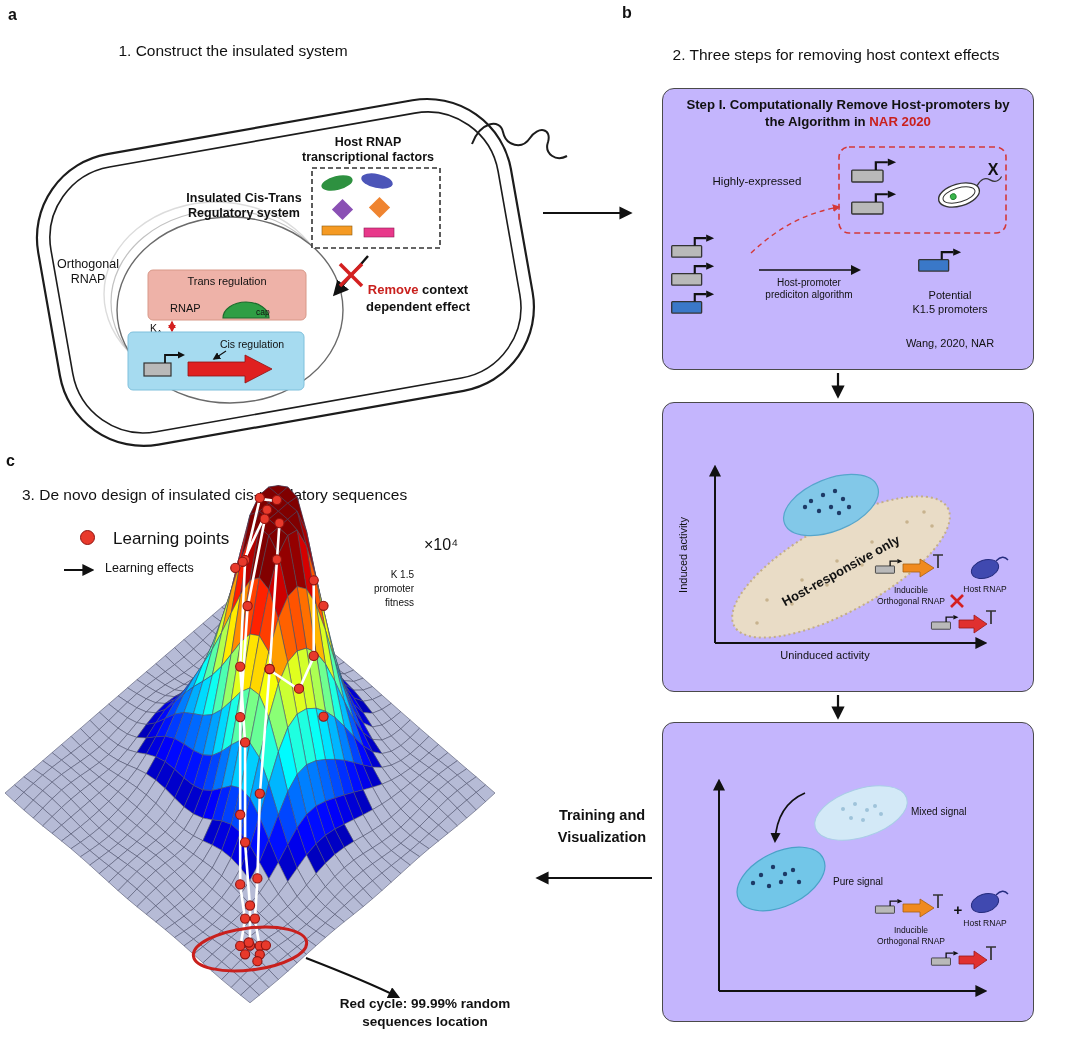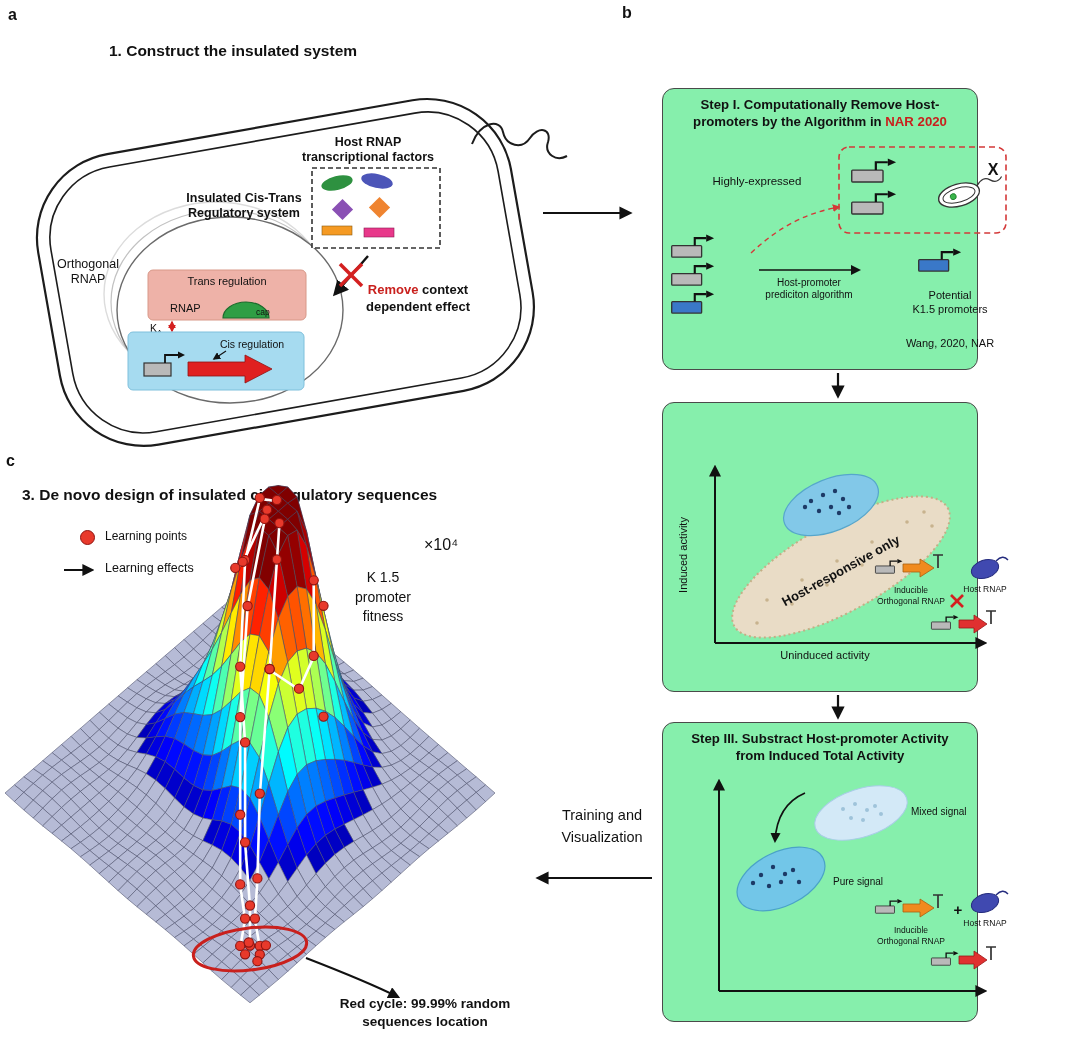--- a/index.html
+++ b/index.html
@@ -1,20 +1,20 @@
 <!DOCTYPE html>
 <html><head>
 <meta charset="utf-8">
 <style>
   *{margin:0;padding:0;box-sizing:border-box}
   html,body{background:#fff}
   #canvas{position:relative;width:1080px;height:1058px;background:#fff;font-family:"Liberation Sans",sans-serif;color:#111;overflow:hidden}
   .panel-label{position:absolute;font-size:16px;font-weight:bold}
-  .sec-title{position:absolute;font-size:15.5px;font-weight:bold}
-  .stepbox{position:absolute;width:316px;border:1.6px solid #4a4a4a;border-radius:12px;background:#86efac}
+  .sec-title{position:absolute;font-size:15.5px;font-weight:normal}
+  .stepbox{position:absolute;width:372px;border:1.6px solid #4a4a4a;border-radius:12px;background:#c4b5fd}
   .stepbox .bt{padding:8px 12px 0;text-align:center;font-weight:bold;font-size:13.2px;line-height:1.28}
   .red{color:#c9201d}
   svg{position:absolute;overflow:visible}
   svg text{font-family:"Liberation Sans",sans-serif;fill:#111}
   .cb-tick-label{position:absolute;font-size:11.5px}
   .cb-tick{position:absolute;width:5px;height:1.5px;background:#333}
   #colorbar-bar{position:absolute;left:0;top:0;width:21px;height:160px;border:1px solid #555;
     background:linear-gradient(to bottom,#7e0000 0%,#d01800 10%,#ff6a00 24%,#ffe100 38%,#8fe03a 52%,#2fd8c8 64%,#35a8e8 76%,#2a55d0 88%,#16207e 100%)}
 </style>
 </head>
@@ -102,20 +102,21 @@
     <line x1="348" y1="186" x2="315" y2="224" stroke="#111" stroke-width="2.4" marker-end="url(#ah-a)"></line>
     <g>
       <line x1="320" y1="194" x2="342" y2="216" stroke="#d42020" stroke-width="3.5"></line>
       <line x1="342" y1="194" x2="320" y2="216" stroke="#d42020" stroke-width="3.5"></line>
     </g>
     <text x="398" y="224" text-anchor="middle" font-size="13" font-weight="bold"><tspan fill="#c9201d">Remove</tspan><tspan> context</tspan></text>
     <text x="398" y="241" text-anchor="middle" font-size="13" font-weight="bold">dependent effect</text>
   </svg>
 
   <div class="panel-label" style="left:622px;top:4px">b</div>
+  <div class="sec-title" style="left:650px;top:46px;width:372px;text-align:center">2. Three steps for removing host context effects</div>
 
   <div class="stepbox" style="left:662px;top:88px;height:282px">
     <div class="bt"><span>Step I. Computationally Remove Host-promoters by the Algorithm in </span><span class="red">NAR 2020</span></div>
     <svg style="left:0;top:40px" width="348" height="238" viewBox="0 0 348 238">
       <defs>
         <marker id="ah-b1" viewBox="0 0 10 10" refX="8" refY="5" markerWidth="6" markerHeight="6" orient="auto-start-reverse">
             <path d="M0,0L10,5L0,10z" fill="#111"></path>
           </marker>
         <marker id="ah-b1r" viewBox="0 0 10 10" refX="8" refY="5" markerWidth="5.5" markerHeight="5.5" orient="auto-start-reverse">
             <path d="M0,0L10,5L0,10z" fill="#d43838"></path>
@@ -203,21 +204,20 @@
       <text x="322" y="149" text-anchor="middle" font-size="8.5">Host RNAP</text>
       <g>
         <use href="#sym-promoter" x="268" y="172" width="28" height="15" style="color:#b9b9b9"></use>
         <polygon points="296,177 311,177 311,172 324,181 311,190 311,185 296,185" fill="#e03030" stroke="#991818" stroke-width="0.8"></polygon>
         <path d="M328,181 V168 M323,168 H333" stroke="#333" stroke-width="1.7" fill="none"></path>
       </g>
     </svg>
   </div>
 
   <div class="stepbox" style="left:662px;top:722px;height:300px">
-    <div class="bt"><span>Step III. Substract Host-promoter Activity</span><br><span>from Induced Total Activity</span></div>
     <svg style="left:0;top:42px" width="348" height="256" viewBox="0 0 348 256">
       <defs>
         <marker id="ah-b3" viewBox="0 0 10 10" refX="8" refY="5" markerWidth="6" markerHeight="6" orient="auto-start-reverse">
             <path d="M0,0L10,5L0,10z" fill="#111"></path>
           </marker>
       </defs>
       <g>
         <ellipse cx="198" cy="48" rx="48" ry="24" fill="#d3e9f7" stroke="#a8cde6" stroke-width="1" transform="rotate(-18 198 48)"></ellipse>
         <circle cx="180" cy="44" r="2" fill="#9fc3da"></circle>
           <circle cx="192" cy="39" r="2" fill="#9fc3da"></circle>
@@ -257,41 +257,41 @@
       </g>
       <text x="322" y="161" text-anchor="middle" font-size="8.5">Host RNAP</text>
       <g>
         <use href="#sym-promoter" x="268" y="186" width="28" height="15" style="color:#b9b9b9"></use>
         <polygon points="296,191 311,191 311,186 324,195 311,204 311,199 296,199" fill="#e03030" stroke="#991818" stroke-width="0.8"></polygon>
         <path d="M328,195 V182 M323,182 H333" stroke="#333" stroke-width="1.7" fill="none"></path>
       </g>
     </svg>
   </div>
 
-  <div style="position:absolute;left:543px;top:804px;width:118px;text-align:center;font-weight:normal;font-size:14.5px;line-height:1.55">
+  <div style="position:absolute;left:543px;top:804px;width:118px;text-align:center;font-weight:bold;font-size:14.5px;line-height:1.55">
     <span>Training and</span><br>
     <span>Visualization</span>
   </div>
 
   <div class="panel-label" style="left:6px;top:452px">c</div>
   <div class="sec-title" style="left:22px;top:486px;width:540px">3. De novo design of insulated cis-regulatory sequences</div>
 
   <div style="position:absolute;left:80px;top:530px;width:15px;height:15px;border-radius:50%;background:#e8392b;border:1.5px solid #8f1410"></div>
-  <div style="position:absolute;left:105px;top:529px;font-size:12px">Learning points</div>
+  <div style="position:absolute;left:113px;top:529px;font-size:17px">Learning points</div>
   <svg style="left:62px;top:563px" width="40" height="14">
     <defs>
         <marker id="ah-lg" viewBox="0 0 10 10" refX="8" refY="5" markerWidth="6" markerHeight="6" orient="auto-start-reverse">
           <path d="M0,0L10,5L0,10z" fill="#111"></path>
         </marker>
       </defs>
     <line x1="2" y1="7" x2="30" y2="7" stroke="#111" stroke-width="2" marker-end="url(#ah-lg)"></line>
   </svg>
   <div style="position:absolute;left:105px;top:561px;font-size:12.5px">Learning effects</div>
 
-  <div style="position:absolute;left:352px;top:568px;width:62px;text-align:center;font-size:14px;line-height:1.4">
+  <div style="position:absolute;left:352px;top:568px;width:62px;text-align:right;font-size:10px;line-height:1.4">
     <span>K 1.5</span><br>
     <span>promoter</span><br>
     <span>fitness</span>
   </div>
   <div style="position:absolute;left:424px;top:536px;font-size:16px">×10⁴</div>
 
   <svg id="surface" style="left:0;top:508px" width="540" height="550" viewBox="0 0 540 550">
     <defs>
       <marker id="ah-c" viewBox="0 0 10 10" refX="8" refY="5" markerWidth="6" markerHeight="6" orient="auto-start-reverse">
           <path d="M0,0L10,5L0,10z" fill="#111"></path>

